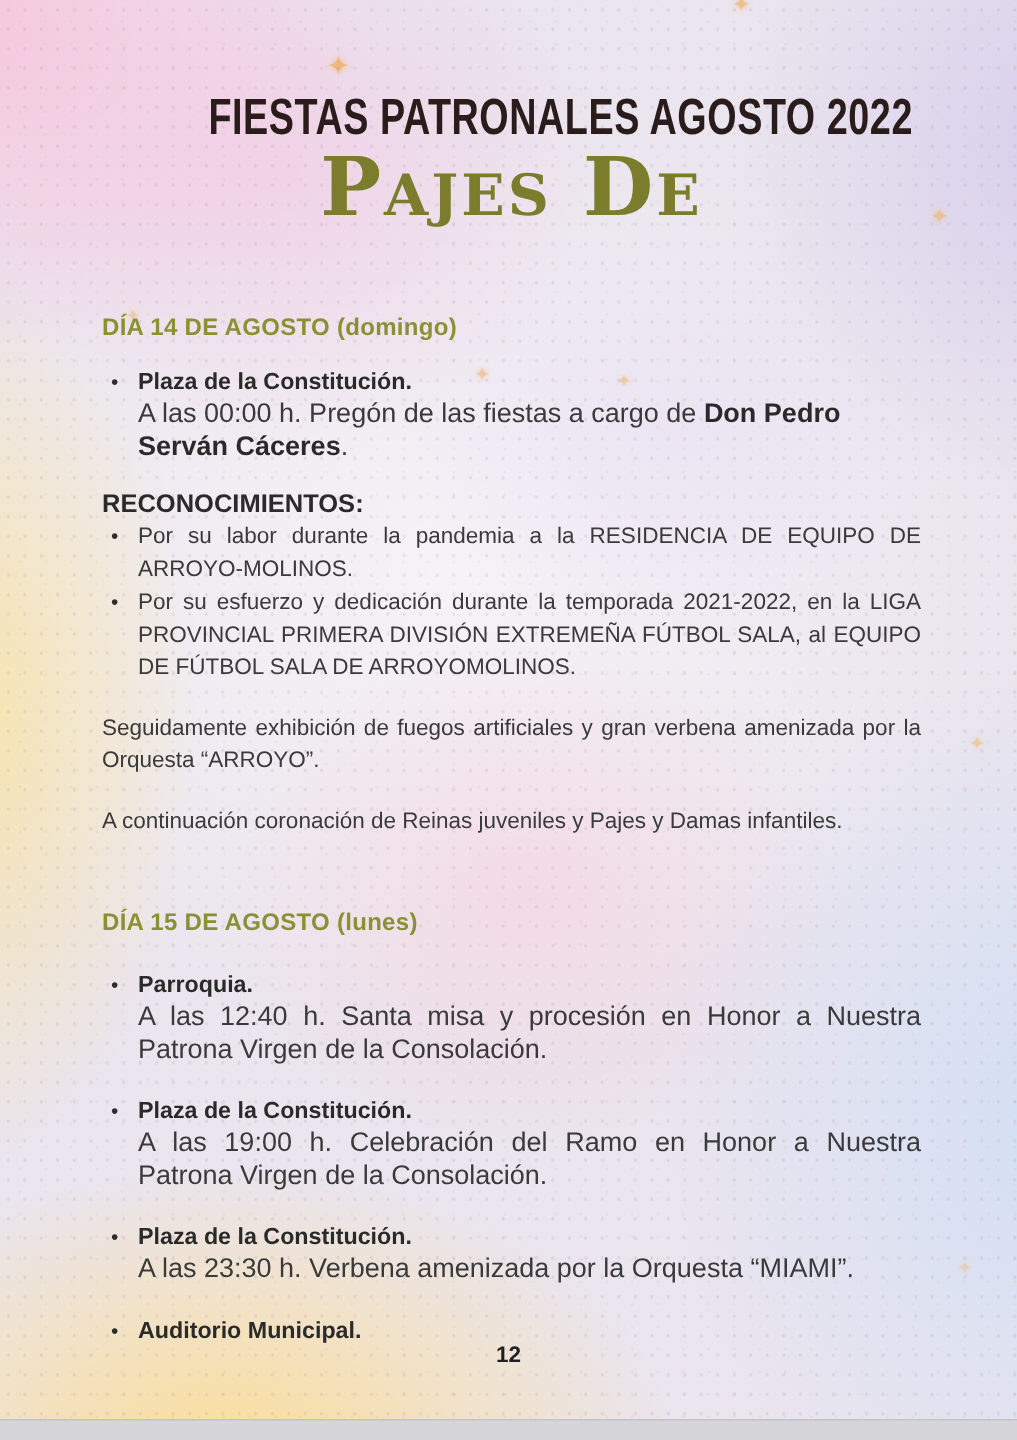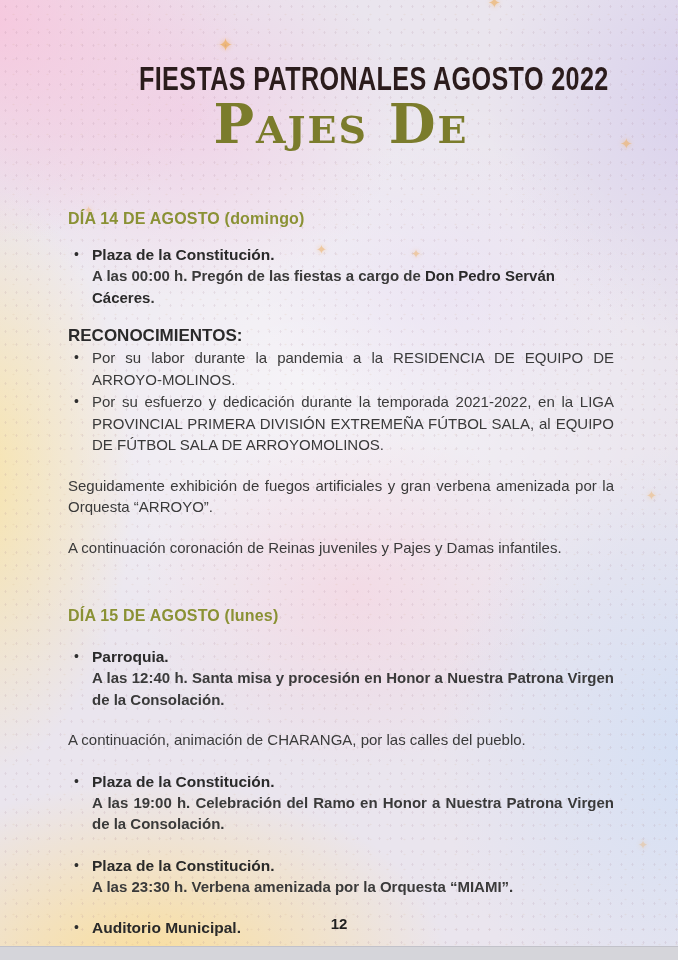--- a/index.html
+++ b/index.html
@@ -53,33 +53,33 @@
   }
   .maintitle .t1 { font-size:54px; line-height:49px; letter-spacing:2px; }
   .maintitle .t2 { font-size:54px; line-height:52px; letter-spacing:1px; }
 
   .day-heading { margin:60px 0 0; font-size:16px; line-height:20px; font-weight:bold; color:#8a9134; letter-spacing:.2px; }
 
   .event { margin-top:15px; }
   .row { display:flex; }
   .bullet-cell { flex:none; width:24px; padding-left:6px; box-sizing:border-box; font-size:14px; line-height:21px; color:#2e2e2e; }
   .place { font-weight:bold; color:#2a2a2a; font-size:15.5px; line-height:21px; }
-  .desc  { margin-left:24px; font-size:15px; line-height:21.5px; color:#3a3a3a;font-weight:bold; }
+  .desc  { margin-left:24px; font-size:18px; line-height:21.5px; color:#3a3a3a; }
   .desc b, .desc strong { color:#2a2a2a; }
   .just  { text-align:justify; }
 
   .label { margin-top:17px; font-weight:bold; font-size:17px; line-height:21px; color:#2a2a2a; }
   .recog { margin-top:1px; }
   .recog .text { flex:1; font-size:15px; line-height:21.5px; }
 
   .para { margin-top:19px; font-size:15px; line-height:21.5px; }
   .day15-gap { margin-top:48px; }
   .event-15 { margin-top:20px; }
 
-  .page-number { position:absolute; left:0; right:0; bottom:28px; z-index:1; text-align:center; font-weight:bold; font-size:15px; color:#1f1f1f; }
+  .page-number { position:absolute; left:0; right:0; bottom:48px; z-index:1; text-align:center; font-weight:bold; font-size:15px; color:#1f1f1f; }
   .bottom-edge { position:absolute; left:0; right:0; bottom:0; height:13px; z-index:2; background:#d5d5da; border-top:1px solid #c2c2ca; }
 </style>
 </head>
 <body>
 
 <div class="page">
 
   <span class="star s1">✦</span>
   <span class="star s2">✦</span>
   <span class="star s3">✦</span>
@@ -124,21 +124,20 @@
     <div class="day-heading day15-gap">DÍA 15 DE AGOSTO (lunes)</div>
 
     <div class="event event-15">
       <div class="row">
         <span class="bullet-cell">•</span>
         <span class="place">Parroquia.</span>
       </div>
       <div class="desc just">A las 12:40 h. Santa misa y procesión en Honor a Nuestra Patrona Virgen de la Consolación.</div>
     </div>
 
-    <div class="para">A continuación, animación de CHARANGA, por las calles del pueblo.</div>
 
     <div class="event event-15">
       <div class="row">
         <span class="bullet-cell">•</span>
         <span class="place">Plaza de la Constitución.</span>
       </div>
       <div class="desc just">A las 19:00 h. Celebración del Ramo en Honor a Nuestra Patrona Virgen de la Consolación.</div>
     </div>
 
     <div class="event event-15">

